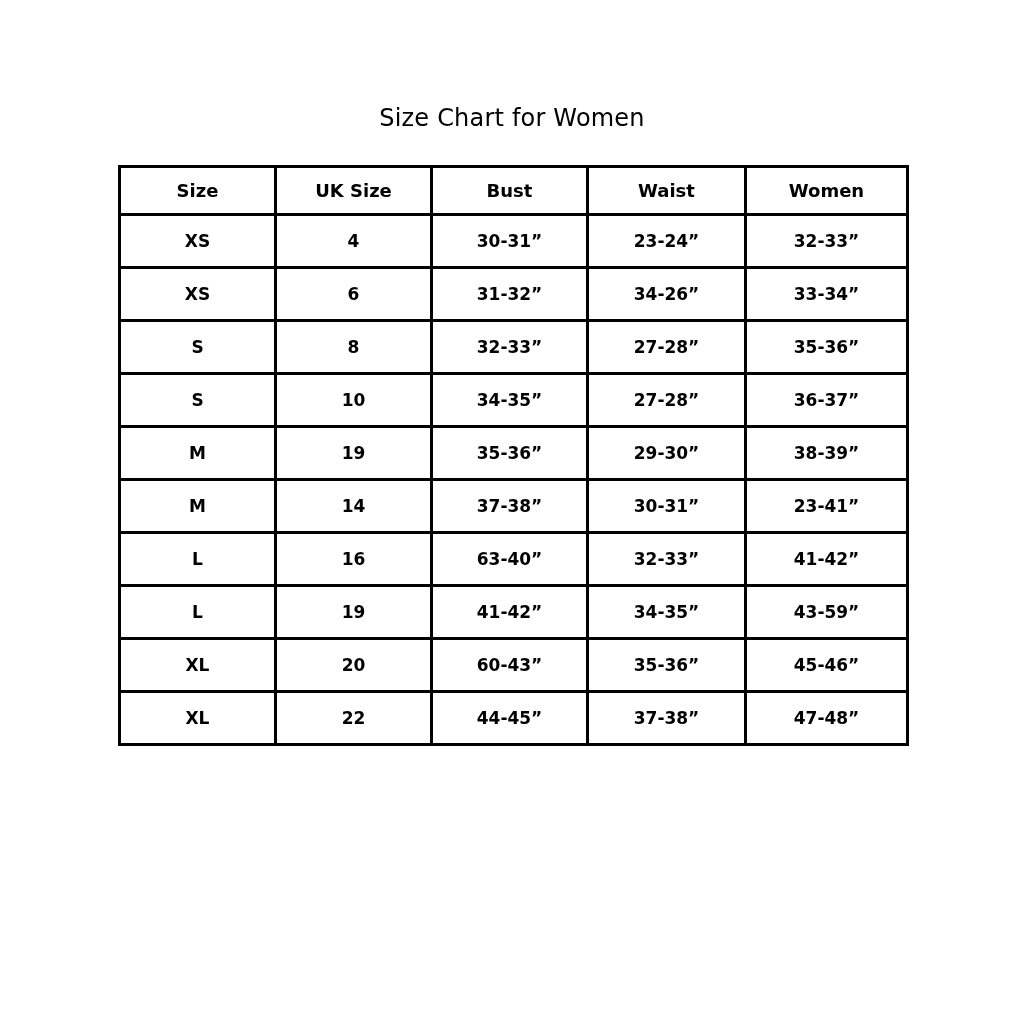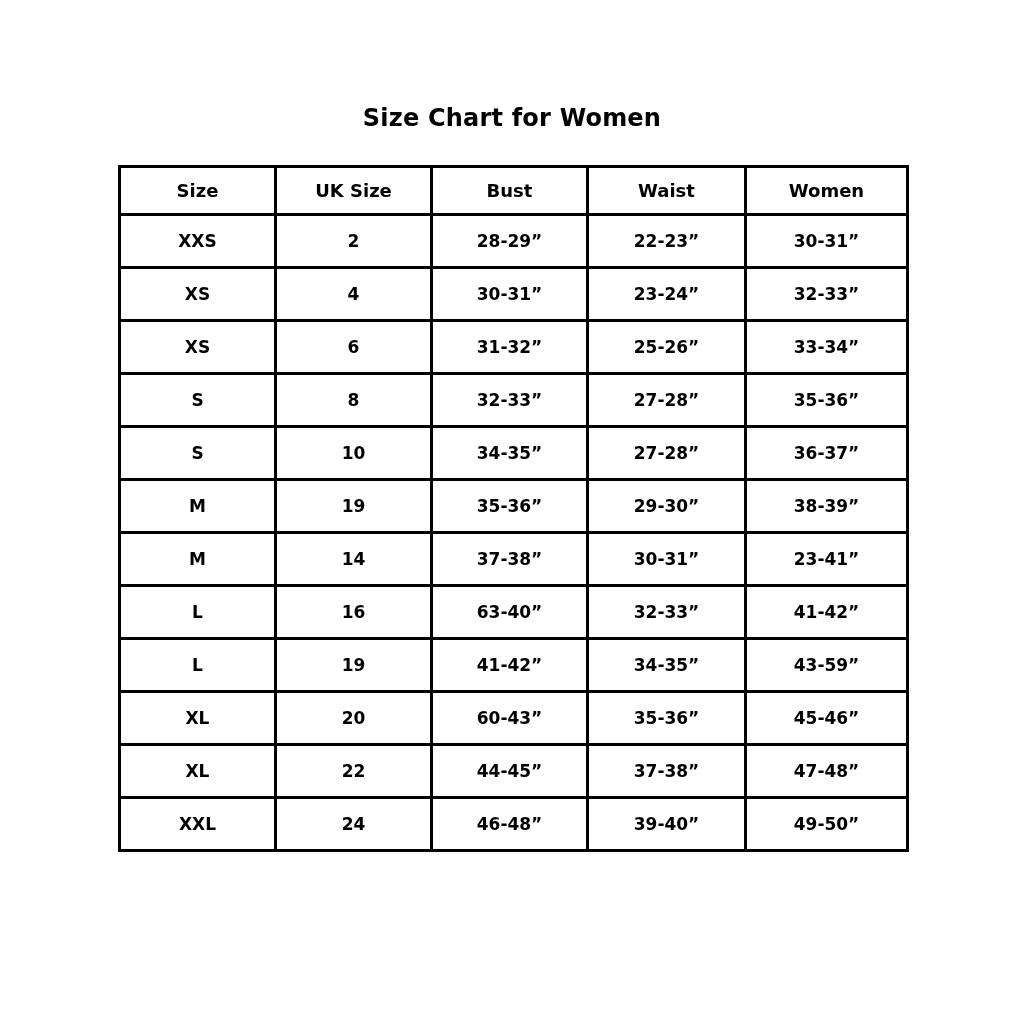--- a/index.html
+++ b/index.html
@@ -20,21 +20,21 @@
     height: 1024px;
     box-sizing: border-box;
   }
   .title {
     position: absolute;
     top: 104px;
     left: 0;
     width: 1024px;
     text-align: center;
     font-size: 24px;
-    font-weight: bold;
+    font-weight: normal;
     letter-spacing: 0.2px;
   }
   .table-wrap {
     position: absolute;
     left: 118px;
     top: 165px;
     width: 788px;
   }
   table.size-chart {
     border-collapse: collapse;
@@ -81,38 +81,31 @@
         <tr>
           <th>Size</th>
           <th>UK Size</th>
           <th>Bust</th>
           <th>Waist</th>
           <th>Women</th>
         </tr>
       </thead>
       <tbody>
         <tr>
-          <td>XXS</td>
-          <td>2</td>
-          <td>28-29”</td>
-          <td>22-23”</td>
-          <td>30-31”</td>
-        </tr>
-        <tr>
           <td>XS</td>
           <td>4</td>
           <td>30-31”</td>
           <td>23-24”</td>
           <td>32-33”</td>
         </tr>
         <tr>
           <td>XS</td>
           <td>6</td>
           <td>31-32”</td>
-          <td>25-26”</td>
+          <td>34-26”</td>
           <td>33-34”</td>
         </tr>
         <tr>
           <td>S</td>
           <td>8</td>
           <td>32-33”</td>
           <td>27-28”</td>
           <td>35-36”</td>
         </tr>
         <tr>
@@ -157,24 +150,17 @@
           <td>35-36”</td>
           <td>45-46”</td>
         </tr>
         <tr>
           <td>XL</td>
           <td>22</td>
           <td>44-45”</td>
           <td>37-38”</td>
           <td>47-48”</td>
         </tr>
-        <tr>
-          <td>XXL</td>
-          <td>24</td>
-          <td>46-48”</td>
-          <td>39-40”</td>
-          <td>49-50”</td>
-        </tr>
       </tbody>
     </table>
   </div>
 
 </div>
 
 </body></html>

